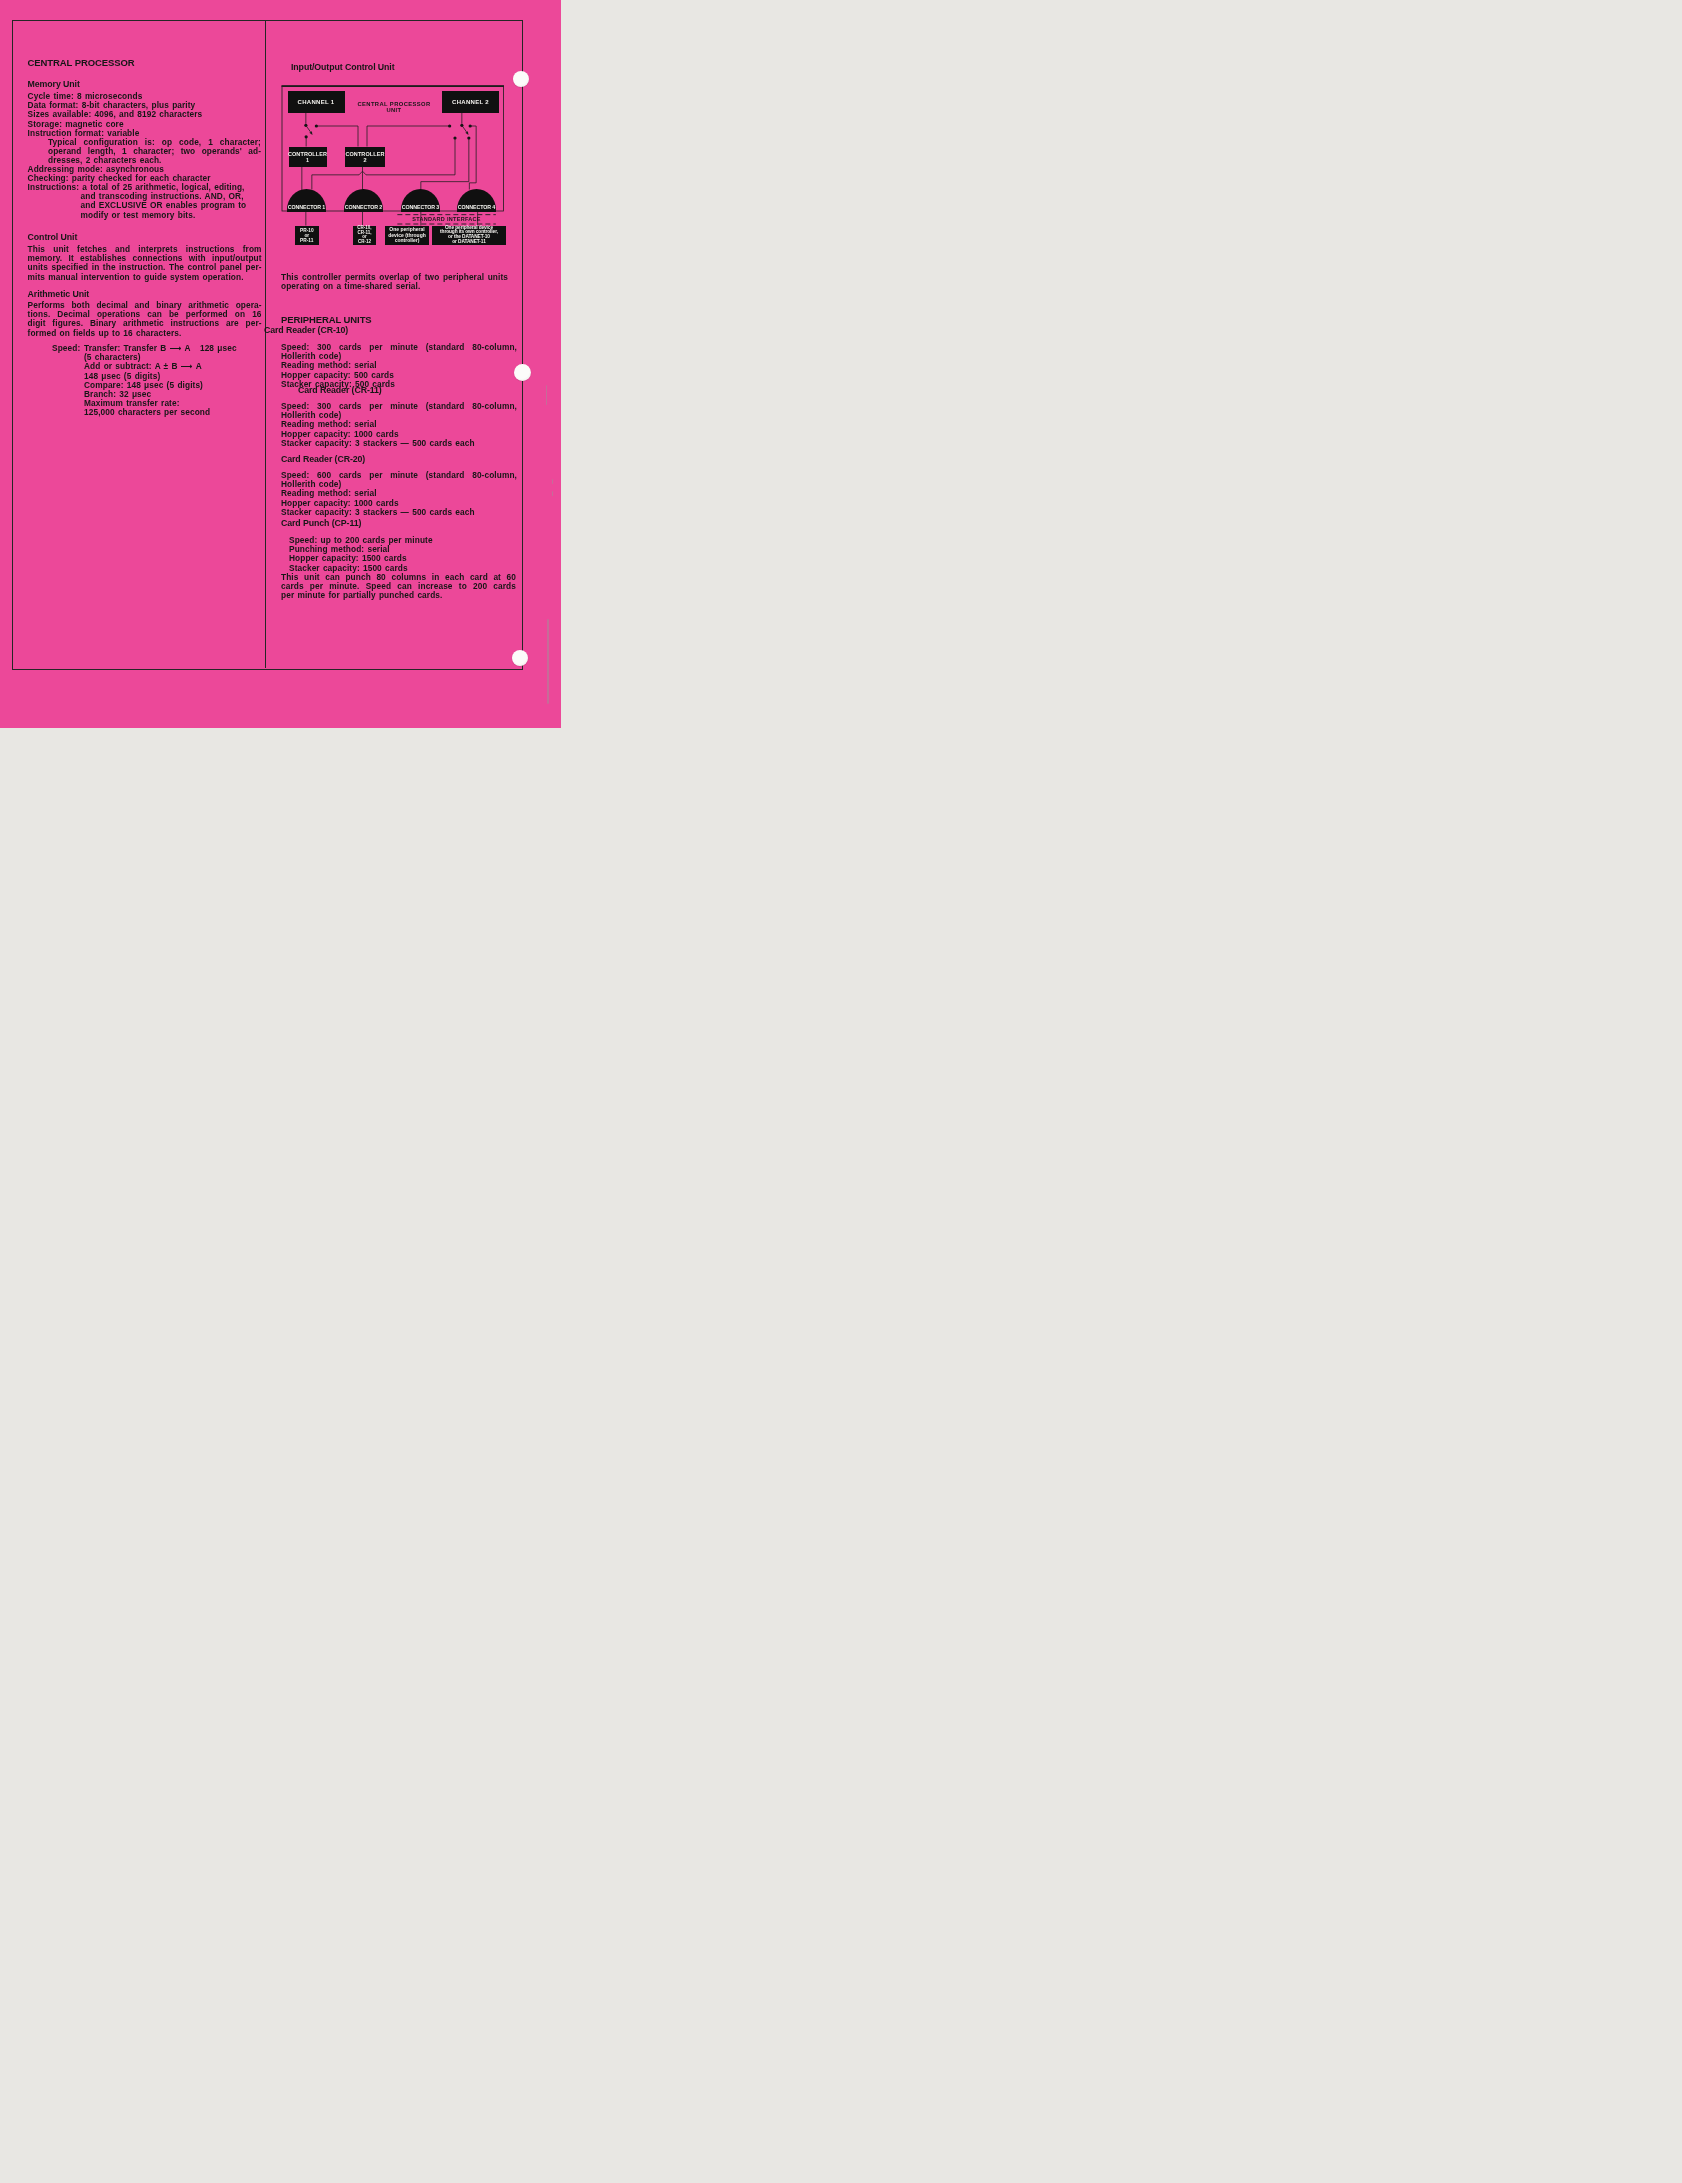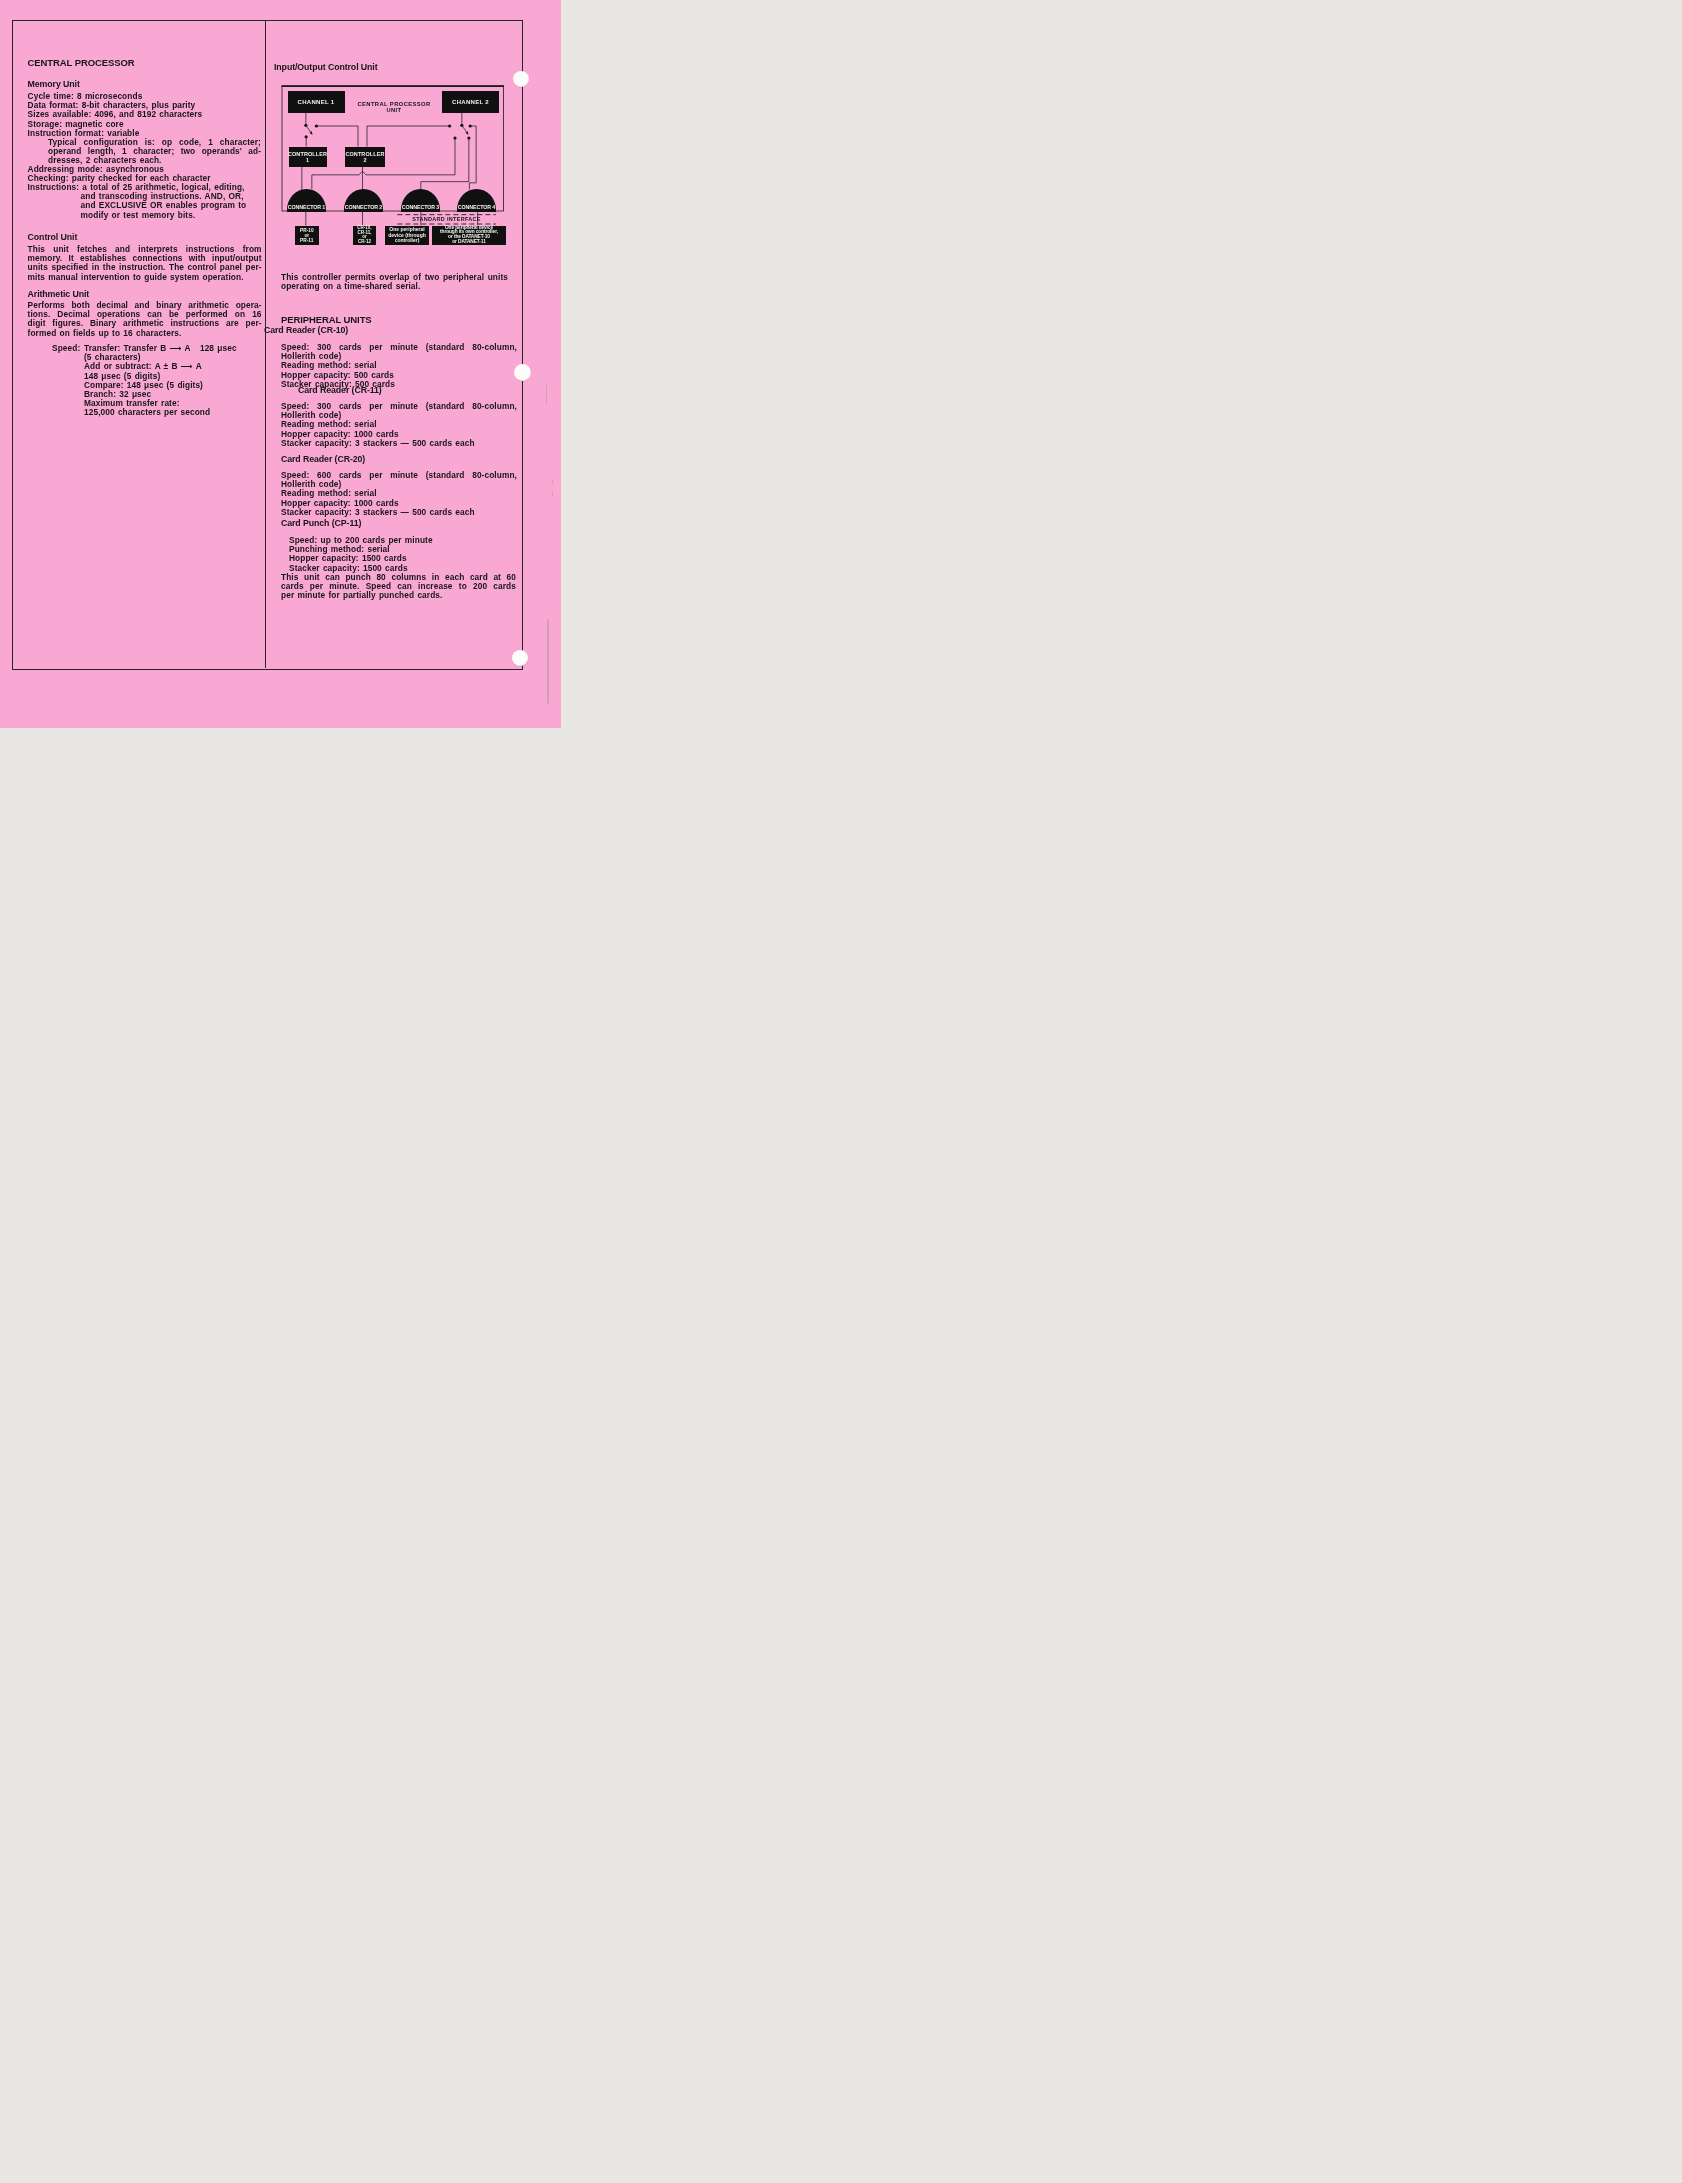--- a/index.html
+++ b/index.html
@@ -1,16 +1,16 @@
 <!DOCTYPE html>
 <html style="font-size:8px"><head>
 <meta charset="utf-8">
 <style>
   html,body{margin:0;padding:0;background:#e8e7e3;}
-  .page{position:relative;width:561px;height:728px;background:#f9a8d4;
+  .page{position:relative;width:561px;height:728px;background:#ec4899;
         font-family:"Liberation Sans","DejaVu Sans",sans-serif;color:#161616;overflow:hidden;}
   .abs{position:absolute;}
   .frame{left:11.5px;top:20px;width:509px;height:648px;border:0.8px solid #262626;}
   .divider{left:265px;top:20px;width:0.8px;height:648px;background:#262626;}
   .h1{font-size:9.5px;font-weight:bold;letter-spacing:-0.1px;}
   .h2{font-size:8.8px;font-weight:bold;letter-spacing:-0.1px;}
   .body{font-size:8.3px;line-height:9.2px;word-spacing:0.8px;letter-spacing:0.1px;font-weight:bold;}
   .pre{white-space:pre-wrap;}
   .jl{text-align:justify;text-align-last:justify;}
   
@@ -20,21 +20,21 @@
   .l-mem-typ{left:48px;top:138px;width:213px;}
   .l-mem-specs2{left:27.6px;top:165px;width:236px;}
   .l-mem-instr{left:27.6px;top:183px;width:236px;box-sizing:border-box;padding-left:53px;text-indent:-53px;}
   .l-ctrl-h{left:27.6px;top:232px;}
   .l-ctrl-b{left:27.6px;top:245px;width:234px;}
   .l-arith-h{left:27.6px;top:289px;}
   .l-arith-b{left:27.6px;top:301px;width:234px;}
   .l-speed-label{left:52px;top:344px;}
   .l-speed-lines{left:84px;top:344px;width:181px;}
   
-  .r-title{left:274px;top:62px;}
+  .r-title{left:291px;top:62px;}
   .r-caption{left:281px;top:273px;width:227px;}
   .r-periph{left:281px;top:314px;}
   .r-s0-h{left:264px;top:325px;} .r-s0-b{left:281px;top:343px;width:236px;}
   .r-s1-h{left:281px;top:385px;margin-left:17px;} .r-s1-b{left:281px;top:402px;width:236px;}
   .r-s2-h{left:281px;top:454px;} .r-s2-b{left:281px;top:471px;width:236px;}
   .r-s3-h{left:281px;top:518px;} .r-s3-b{left:281px;top:536px;width:236px;margin-left:8px;}
   .r-s3-p{left:281px;top:573px;width:235px;}
   
   .diagram{left:279px;top:85px;width:230px;height:162px;}
   .diagram svg{position:absolute;left:0;top:0;}

